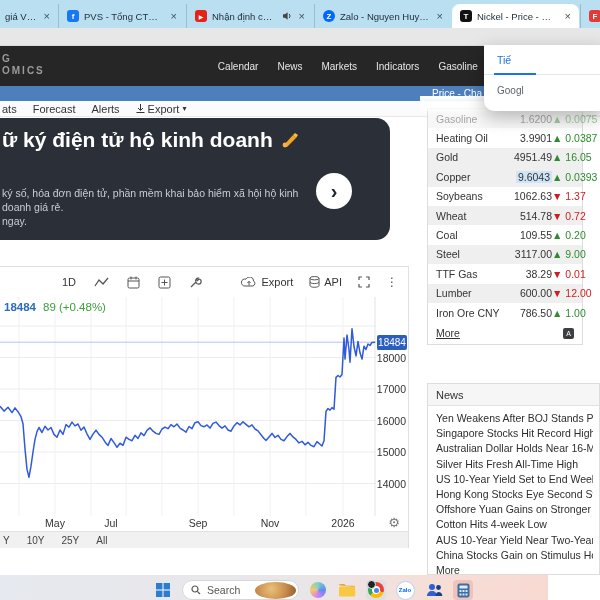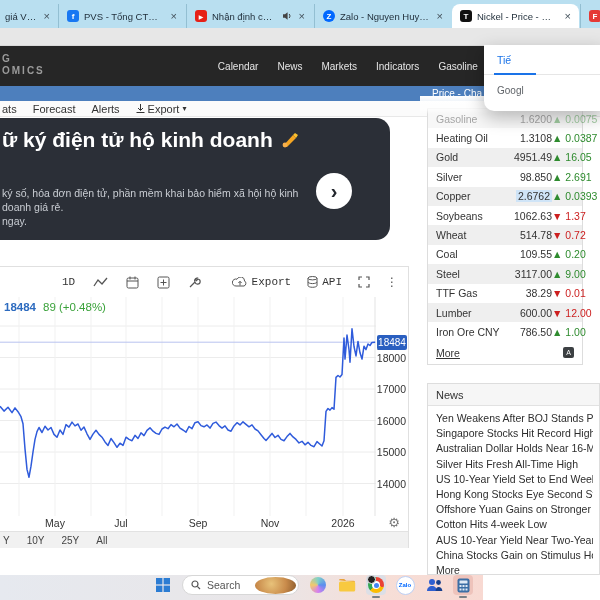--- a/index.html
+++ b/index.html
@@ -38,21 +38,21 @@
   .ad{position:absolute;left:-20px;top:118px;width:410px;height:122px;background:#2b2f37;border-radius:14px;color:#fff;box-sizing:border-box;padding:10px 22px;}
   .ad h1{margin:0;font-size:21px;font-weight:bold;display:flex;align-items:center;gap:8px;}
   .ad .pen{width:18px;height:16px;display:inline-block;}
   .ad p{margin:34px 0 0 0;font-size:10.5px;line-height:14px;color:#c9cdd3;width:300px;}
   .adbtn{position:absolute;right:38px;top:55px;width:36px;height:36px;border-radius:50%;background:#fff;color:#24282f;font-size:20px;display:flex;align-items:center;justify-content:center;font-weight:bold;}
   .adcaption{position:absolute;left:0;top:243px;width:386px;text-align:right;font-size:7.5px;color:#c2c2c2;}
 
   
   .chartcard{position:absolute;left:0;top:266px;width:409px;height:282px;background:#fff;border:1px solid #e0e0e0;border-left:none;box-sizing:border-box;}
   .ctoolbar{position:absolute;left:0;top:0;width:100%;height:30px;display:flex;align-items:center;gap:18px;padding:0 10px 0 62px;box-sizing:border-box;}
-  .ctool{display:flex;align-items:center;gap:4px;font-size:11px;color:#333;font-family:Liberation Mono, monospace;}
+  .ctool{display:flex;align-items:center;gap:4px;font-size:11px;color:#333;}
   .ctool svg{display:block;}
   .cright{margin-left:auto;display:flex;align-items:center;gap:16px;}
   .kebab{font-size:12px;color:#555;}
   .pricerow{position:absolute;left:4px;top:34px;font-size:11.5px;display:flex;gap:7px;z-index:3;}
   .pval{color:#2d6bbf;font-weight:bold;}
   .pchg{color:#3aa23a;}
   .plot{position:absolute;left:0;top:30px;width:376px;height:219px;}
   .yaxis{position:absolute;left:376px;top:30px;width:33px;height:219px;font-size:10.5px;color:#333;}
   .ylab{position:absolute;right:3px;}
   .ybadge{position:absolute;left:1px;width:30px;height:15px;border-radius:2px;color:#fff;font-size:10px;display:flex;align-items:center;justify-content:center;}
@@ -81,21 +81,21 @@
   .newsitem{font-size:10.5px;line-height:15.2px;color:#2d2d2d;white-space:nowrap;overflow:hidden;}
   .newsmore{font-size:10.5px;color:#333;text-decoration:underline;padding:1px 0 0 8px;}
 
   
   .popup{position:absolute;left:484px;top:45px;width:120px;height:66px;background:#fff;border-radius:0 0 0 10px;box-shadow:0 6px 18px rgba(0,0,0,.28);z-index:10;box-sizing:border-box;}
   .popup .ptab{display:flex;align-items:center;height:29px;padding-left:13px;font-size:10.5px;color:#1a73e8;border-bottom:1px solid #e6e6e6;position:relative;}
   .popup .ptab::after{content:"";position:absolute;left:10px;bottom:-1px;width:42px;height:2px;background:#1a73e8;}
   .popup .prow2{display:flex;align-items:center;height:30px;padding-left:13px;font-size:10px;color:#5f6368;}
 
   
-  .taskbar{position:absolute;left:0;top:575px;width:483px;height:25px;background:linear-gradient(90deg,#e6e9ef 0%,#e9e6e8 55%,#f6ded7 80%,#f8d9d2 100%);display:flex;align-items:flex-start;gap:9px;padding-left:153px;box-sizing:border-box;}
+  .taskbar{position:absolute;left:0;top:575px;width:548px;height:25px;background:linear-gradient(90deg,#e6e9ef 0%,#e9e6e8 55%,#f6ded7 80%,#f8d9d2 100%);display:flex;align-items:flex-end;gap:9px;padding-left:153px;box-sizing:border-box;}
   .tbi{width:20px;height:20px;display:flex;align-items:center;justify-content:center;position:relative;flex:0 0 auto;}
   .searchpill{width:117px;height:20px;background:#fff;border:1px solid #d7d7d7;border-radius:11px;display:flex;align-items:center;gap:6px;padding:0 2px 0 8px;box-sizing:border-box;flex:0 0 auto;}
   .searchpill span{font-size:10.5px;color:#555;flex:1;}
   .foodimg{width:17px;height:17px;border-radius:50%;background:radial-gradient(circle at 40% 40%,#e8c27a,#c98b4b 55%,#8a5a2b);flex:0 0 auto;}
   .copilot{width:16px;height:16px;border-radius:50%;background:conic-gradient(#7fd1c8,#5b8def,#d67ff0,#f3c96b,#7fd1c8);}
   .chromewrap{background:#dcdfe6;border-radius:4px;}
   .chrome{width:16px;height:16px;border-radius:50%;background:conic-gradient(#ea4335 0 30%,#fbbc05 30% 63%,#34a853 63% 100%);position:relative;}
   .chrome::before{content:"";position:absolute;left:4px;top:4px;width:8px;height:8px;border-radius:50%;background:#fff;}
   .chrome::after{content:"";position:absolute;left:5.5px;top:5.5px;width:5px;height:5px;border-radius:50%;background:#4285f4;}
   .chromebadge{position:absolute;left:-1px;top:-2px;width:9px;height:9px;border-radius:50%;background:#222;border:1px solid #eee;box-sizing:border-box;}
@@ -274,21 +274,21 @@
         <span class="ylab" style="top: 23px; margin-top: 20px;">19000</span>
         <span class="ylab" style="top: 55px;">18000</span>
         <span class="ylab" style="top: 86px;">17000</span>
         <span class="ylab" style="top: 118px;">16000</span>
         <span class="ylab" style="top: 149px;">15000</span>
         <span class="ylab" style="top: 181px;">14000</span>
         <span class="ybadge" style="top: 38px; background: rgb(42, 95, 192);">18484</span>
       </div>
     <div class="xlabels">
         <span class="xlab" style="left: 55px;">May</span>
-        <span class="xlab" style="left: 121px;">Jul</span>
+        <span class="xlab" style="left: 111px;">Jul</span>
         <span class="xlab" style="left: 198px;">Sep</span>
         <span class="xlab" style="left: 270px;">Nov</span>
         <span class="xlab" style="left: 343px;">2026</span>
       </div>
     <div class="gear">⚙</div>
     <div class="rangebar">
         <span>Y</span>
         <span>10Y</span>
         <span>25Y</span>
         <span>All</span>
@@ -296,36 +296,31 @@
   </div>
 
   <div class="marketcard">
       <div class="mrow alt faded">
         <span class="mname">Gasoline</span>
         <span class="mval">1.6200</span>
         <span class="mchg up">▲ 0.0075</span>
       </div>
       <div class="mrow">
         <span class="mname">Heating Oil</span>
-        <span class="mval">1.3108</span>
+        <span class="mval">3.9901</span>
         <span class="mchg up">▲ 0.0387</span>
       </div>
       <div class="mrow alt">
         <span class="mname">Gold</span>
         <span class="mval">4951.49</span>
         <span class="mchg up">▲ 16.05</span>
       </div>
-      <div class="mrow">
-        <span class="mname">Silver</span>
-        <span class="mval">98.850</span>
-        <span class="mchg up">▲ 2.691</span>
-      </div>
       <div class="mrow alt">
         <span class="mname">Copper</span>
-        <span class="mval"><span class="hl">2.6762</span></span>
+        <span class="mval"><span class="hl">9.6043</span></span>
         <span class="mchg up">▲ 0.0393</span>
       </div>
       <div class="mrow">
         <span class="mname">Soybeans</span>
         <span class="mval">1062.63</span>
         <span class="mchg down">▼ 1.37</span>
       </div>
       <div class="mrow alt">
         <span class="mname">Wheat</span>
         <span class="mval">514.78</span>

